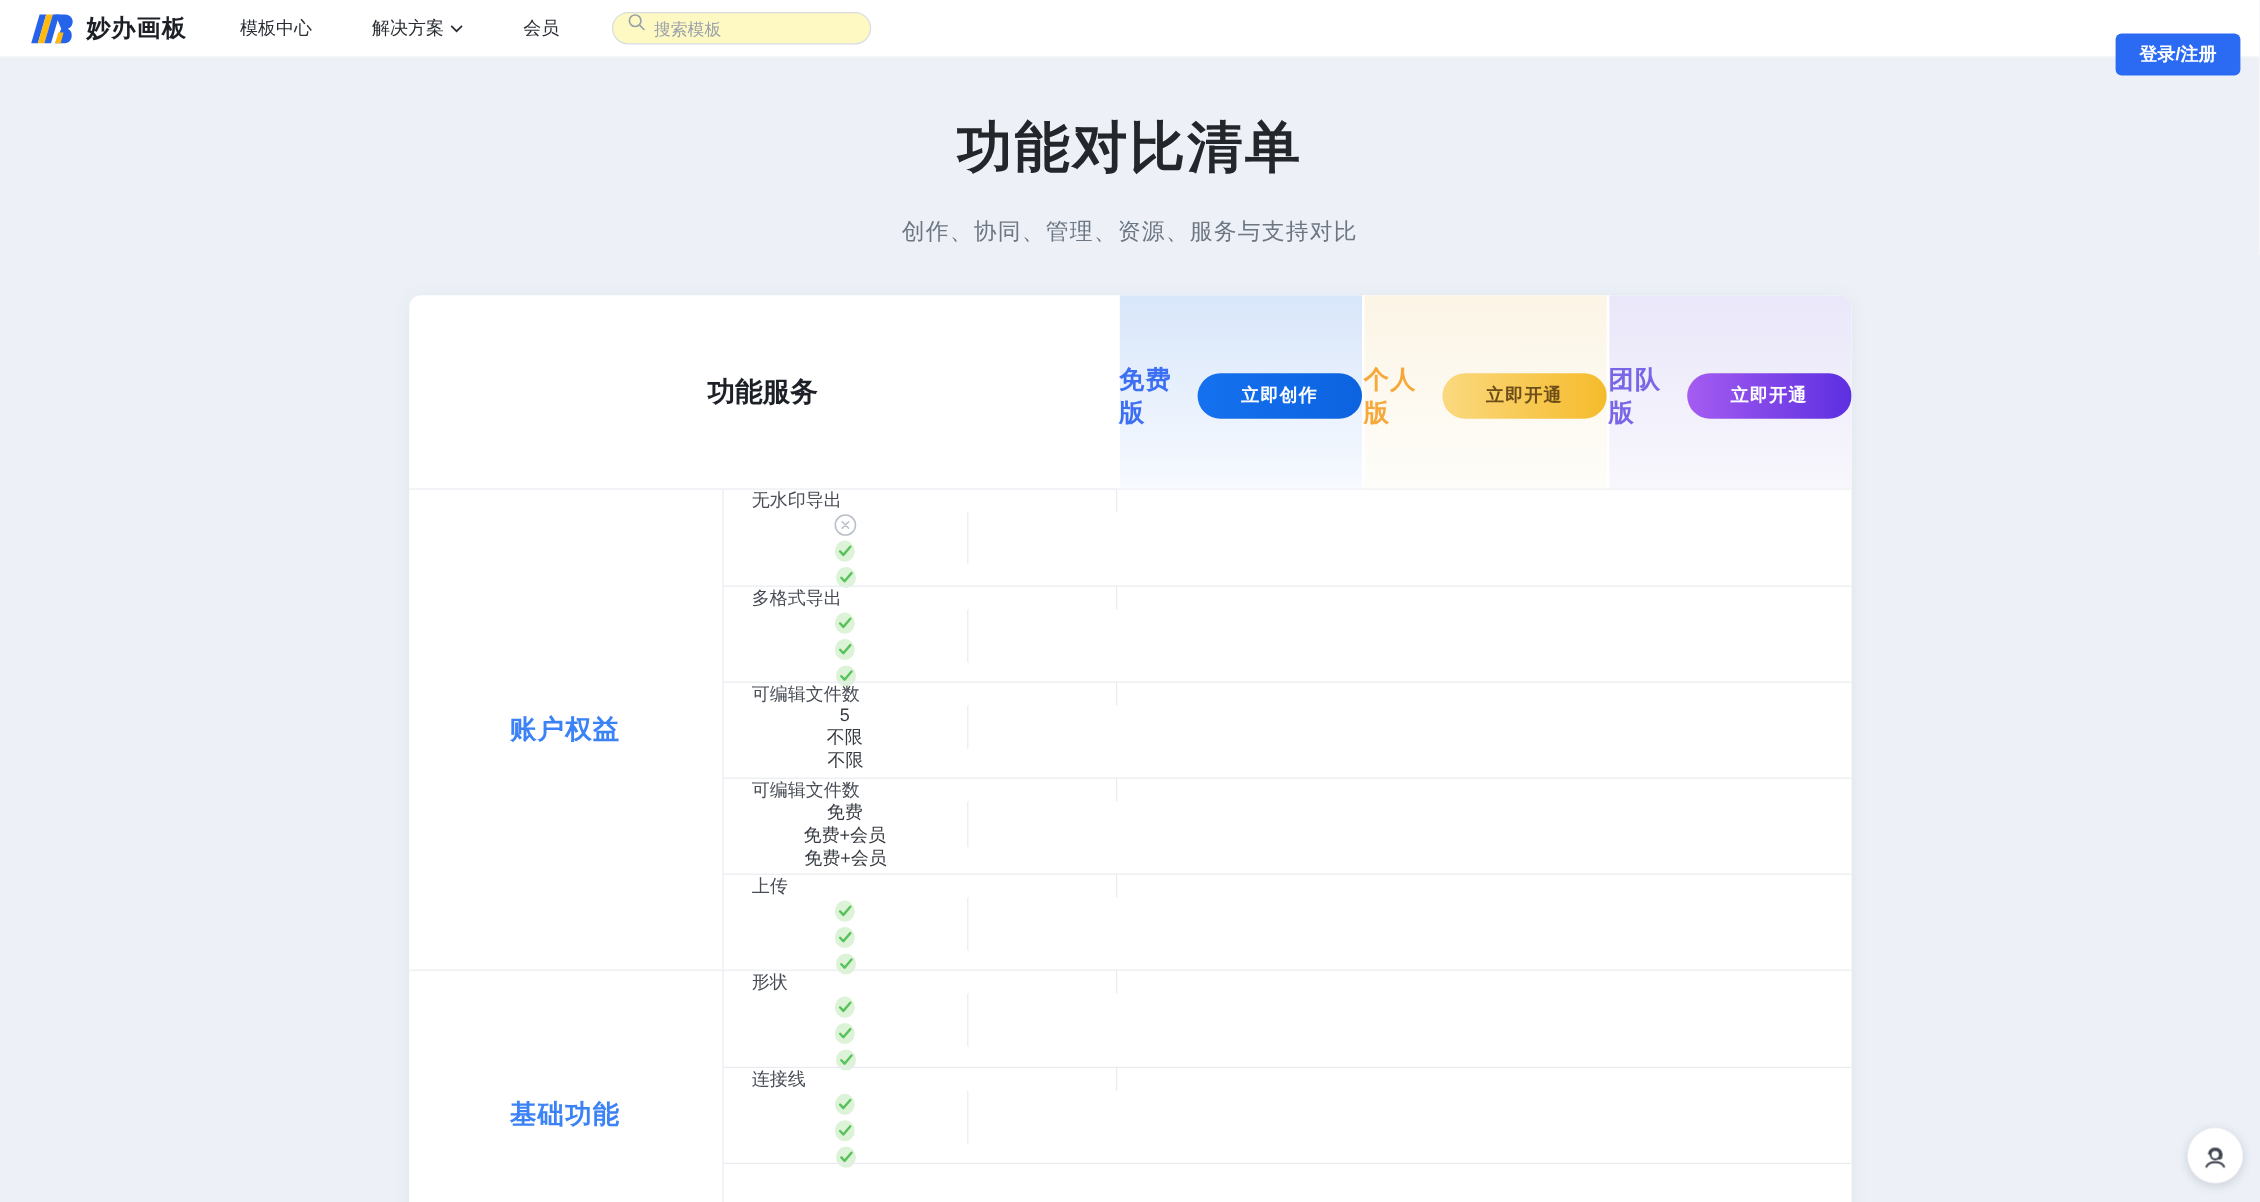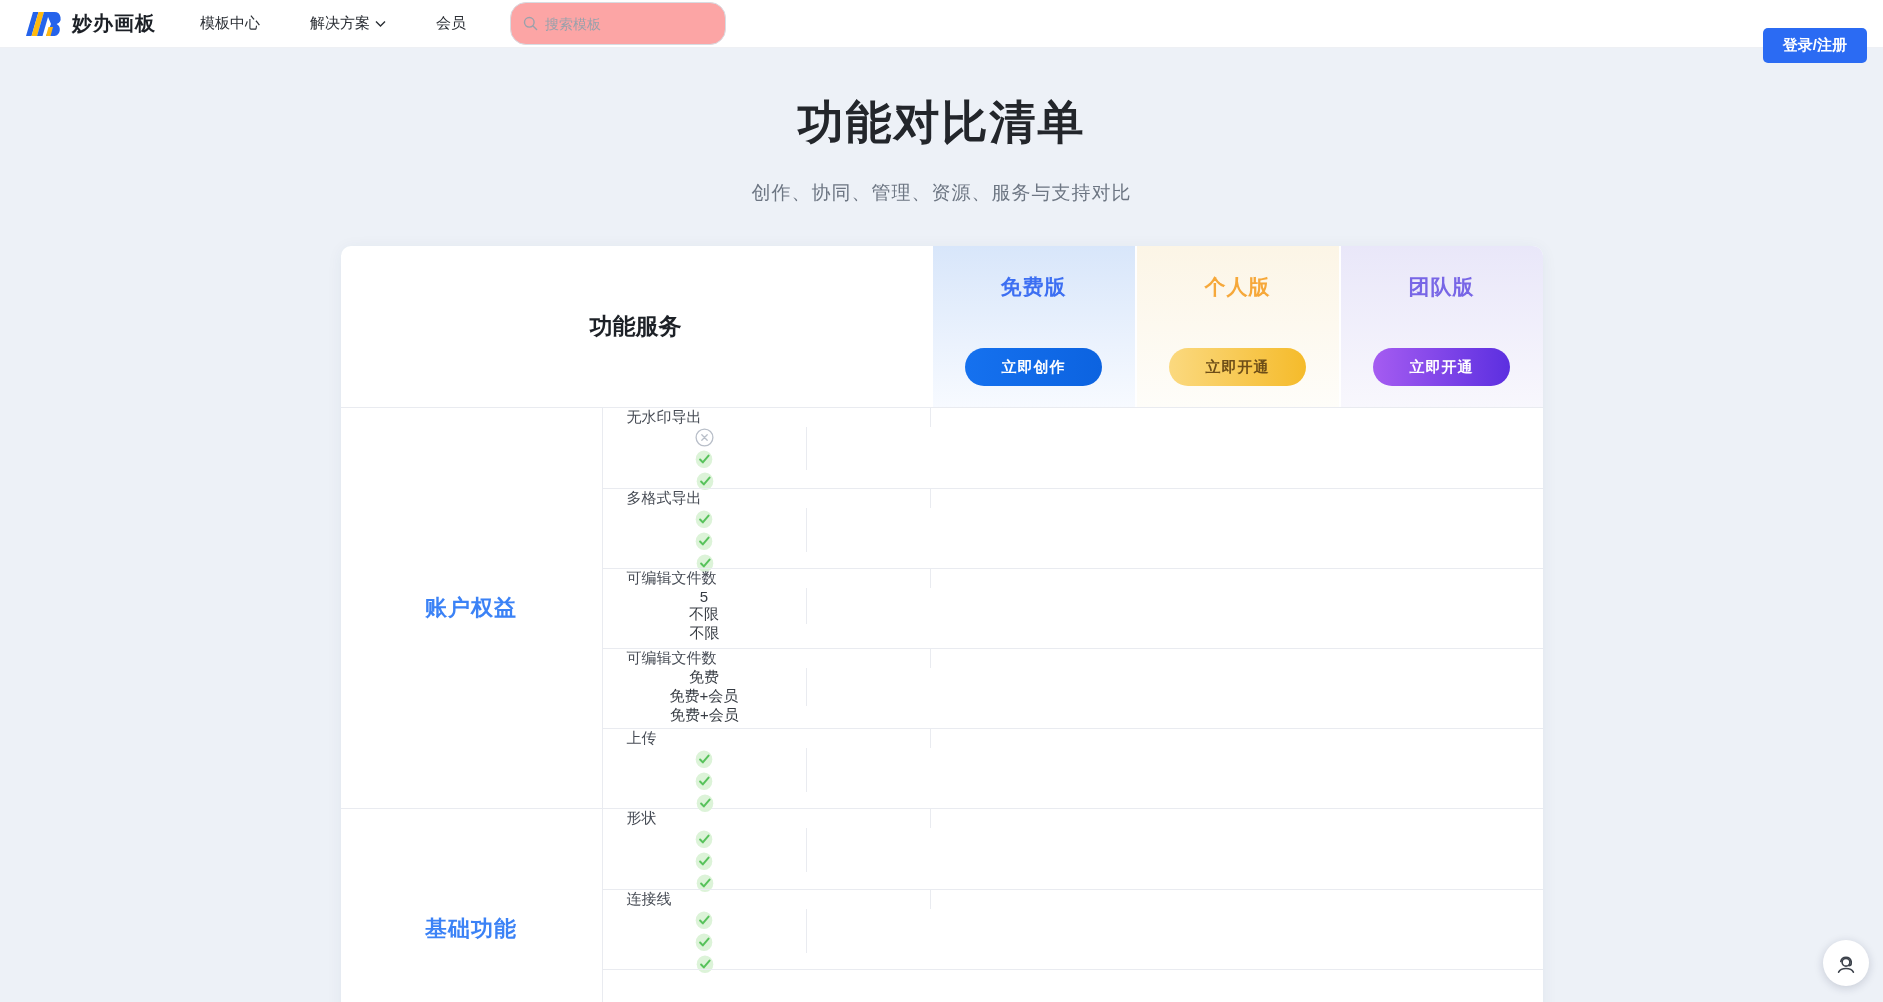--- a/index.html
+++ b/index.html
@@ -11,22 +11,22 @@
   
   .topbar {
     height:48px; background:#fff; border-bottom:1px solid #eef0f4;
     display:flex; align-items:center; padding:0 16px 0 24px; position:relative; z-index:5;
   }
   .logo { display:flex; align-items:center; gap:6px; cursor:pointer; }
   .logo-text { font-size:20px; font-weight:800; color:#1c2026; letter-spacing:1px; }
   .nav { display:flex; align-items:center; margin-left:44px; gap:50px;text-align:center; }
   .nav-item { font-size:15px; color:#2a2e34; cursor:pointer; display:flex; align-items:center; gap:5px; }
   .search-wrap {
-    margin-left:44px; width:216px; height:43px; border:1px solid #d8dce2; border-radius:16px;
-    display:flex; align-items:center; padding:0 12px; gap:7px; background:#fca5a5;
+    margin-left:44px; width:216px; height:27px; border:1px solid #d8dce2; border-radius:16px;
+    display:flex; padding:0 12px; gap:7px; background:#fef9c3;
   }
   .search-wrap input {
     border:none; outline:none; font-size:14px; width:150px; background:transparent; color:#333;
     font-family:inherit;
   }
   .search-wrap input::placeholder { color:#9aa1ab; }
   .login-btn {
     margin-left:auto; background:#2B6BF3; color:#fff; border:none; border-radius:5px;
     height:35px; padding:0 20px; font-size:15px; font-weight:600; cursor:pointer; font-family:inherit;margin-top:44px;
   }
@@ -39,21 +39,21 @@
     width:1202px; margin:40px auto 0; background:#fff;
     border-radius:10px 10px 0 0; overflow:hidden;
     box-shadow:0 2px 16px rgba(40,60,110,0.06);
   }
   .thead { display:flex; height:161px; }
   .corner-cell {
     width:590px; display:flex; align-items:center; justify-content:center;
     font-size:23px; font-weight:800; color:#1d2127;
   }
   .plan-cell {
-    width:204px; display:flex; flex-direction:column; align-items:center;
+    width:204px; display:flex; align-items:center;
     justify-content:space-between; padding:27px 0 21px; border-left:2px solid #fff;
   }
   .plan-name { font-size:21px; font-weight:600; letter-spacing:1px; }
   .plan-cta {
     width:137px; height:38px; border:none; border-radius:19px;
     font-size:15px; font-weight:700; cursor:pointer; letter-spacing:1px; font-family:inherit;
   }
   .group { display:flex; border-top:1px solid #e9ebf0; }
   .group-label-cell {
     width:262px; display:flex; align-items:center; justify-content:center;
@@ -139,21 +139,21 @@
 
   <div class="plan-cell" style="background: linear-gradient(rgb(216, 230, 250), rgb(247, 250, 255));">
         <div class="plan-name" style="color: rgb(61, 111, 242);">免费版</div>
         <button class="plan-cta" style="background: linear-gradient(90deg, rgb(21, 113, 239), rgb(12, 99, 224)); color: rgb(255, 255, 255);">立即创作</button>
       </div>
       <div class="plan-cell" style="background: linear-gradient(rgb(252, 245, 230), rgb(254, 253, 249));">
         <div class="plan-name" style="color: rgb(246, 168, 58);">个人版</div>
         <button class="plan-cta" style="background: linear-gradient(90deg, rgb(251, 217, 127), rgb(245, 187, 43)); color: rgb(110, 78, 24);">立即开通</button>
       </div>
       <div class="plan-cell" style="background: linear-gradient(rgb(233, 231, 249), rgb(248, 247, 253));">
-        <div class="plan-name" style="color: rgb(120, 102, 230); text-align: center;">团队版</div>
+        <div class="plan-name" style="color: rgb(120, 102, 230);">团队版</div>
         <button class="plan-cta" style="background: linear-gradient(90deg, rgb(165, 92, 241), rgb(92, 47, 224)); color: rgb(255, 255, 255);">立即开通</button>
       </div>
     </div>
   <div>
 
   <div class="group">
         <div class="group-label-cell">账户权益</div>
         <div class="group-rows">
           <div class="frow">
             <div class="feature-cell">无水印导出</div>

